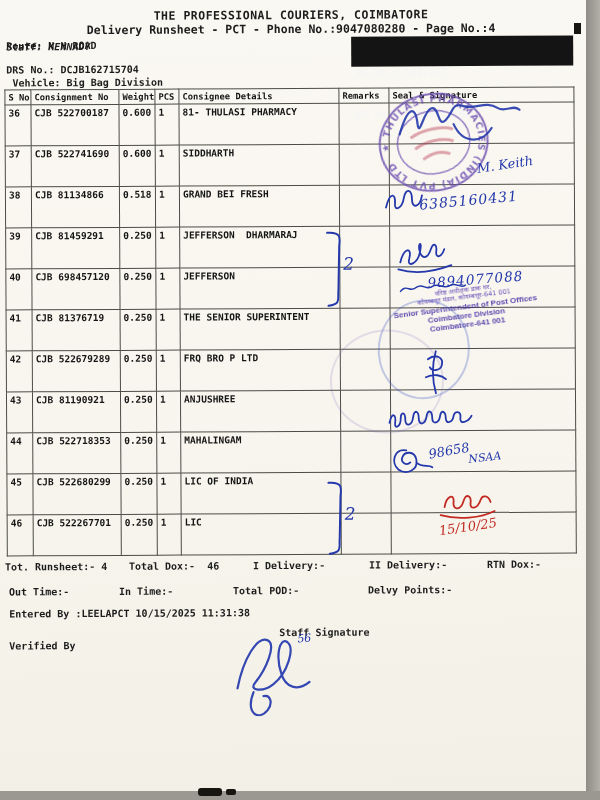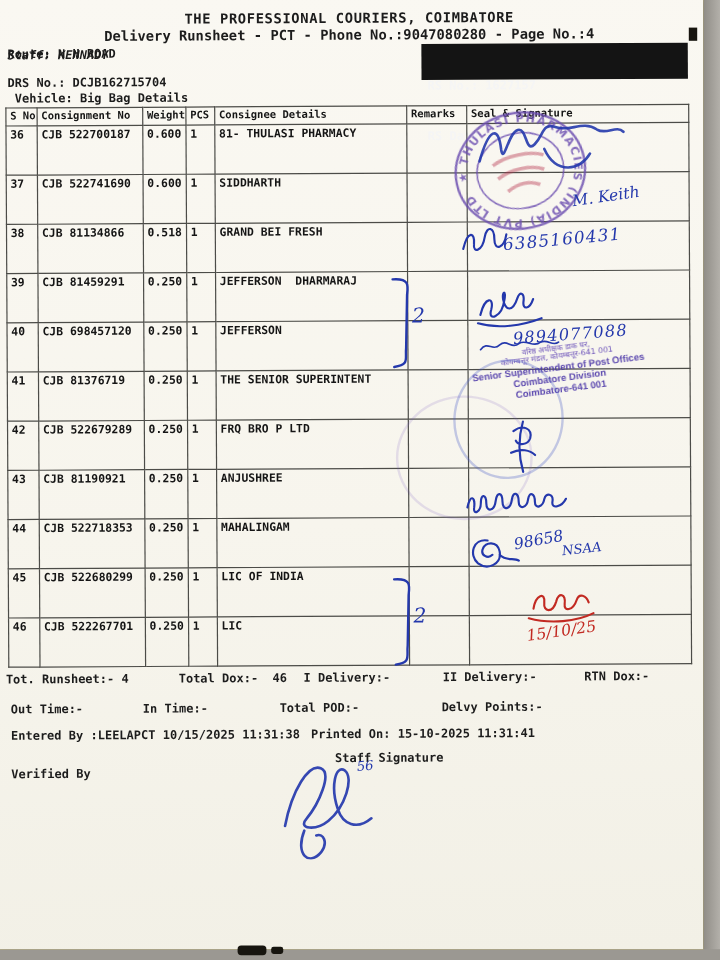--- a/index.html
+++ b/index.html
@@ -1,16 +1,16 @@
 <!DOCTYPE html>
 <html><head>
 <meta charset="utf-8">
 <style>
   html,body{margin:0;padding:0;}
-  .scan{position:relative;width:600px;height:800px;background:#fde047;overflow:hidden;
+  .scan{position:relative;width:600px;height:800px;background:#f9a8d4;overflow:hidden;
         font-family:"DejaVu Sans Mono",monospace;color:#1c1c1c;}
   .paper{position:absolute;left:0;top:0;width:586px;height:791px;
          background:linear-gradient(178deg,#faf8f2 0%,#f7f5ed 55%,#f2f0e6 100%);
          box-shadow:2px 0 4px rgba(0,0,0,.35);}
   .tilt{position:absolute;left:0;top:0;width:586px;height:791px;transform:rotate(-0.3deg);}
   .abs{position:absolute;}
   .title{left:0;top:8px;width:586px;text-align:center;font-size:11.5px;font-weight:bold;letter-spacing:.5px;}
   .subtitle{left:0;top:22px;width:586px;text-align:center;font-size:11.5px;font-weight:bold;}
   .meta{font-size:10px;font-weight:bold;white-space:pre;}
   .rsbox{left:353px;top:37px;width:222px;height:30px;background:#141414;color:#f5f5f5;
@@ -46,21 +46,21 @@
   <div class="paper"></div>
 
   <div class="tilt">
 
     <div class="abs title">THE PROFESSIONAL COURIERS, COIMBATORE</div>
     <div class="abs subtitle">Delivery Runsheet - PCT - Phone No.:9047080280 - Page No.:4</div>
 
     <div class="abs meta" style="left:8px;top:39px;"><span>Route: </span><span>N H ROAD</span></div>
     <div class="abs meta" style="left:8px;top:40px;font-style:italic;"><span>Staff: </span><span>KENNADY</span></div>
     <div class="abs meta" style="left:8px;top:63px;"><span>DRS No.: </span><span>DCJB162715704</span></div>
-    <div class="abs meta" style="left:8px;top:76px;"><span> Vehicle: </span><span>Big Bag Details</span></div>
+    <div class="abs meta" style="left:8px;top:76px;"><span> Vehicle: </span><span>Big Bag Division</span></div>
 
     <div class="abs rsbox">
       <div>RS No.: 1627157</div>
       <div>RS Date: 15-Oct-2025</div>
     </div>
 
     <table class="grid">
       <colgroup>
           <col style="width:26px">
           <col style="width:88px">
@@ -269,32 +269,31 @@
     <div class="hw" style="left:344px;top:504px;font-size:17px;">2</div>
 
     <div class="sig" style="left:436px;top:488px;width:64px;height:36px;">
       <svg width="64" height="36" viewBox="0 0 64 36">
         <path d="M8,20 C10,8 18,6 17,15 C16,23 24,24 27,14 C29,6 35,8 34,16 C33,23 41,22 44,13 C46,7 52,9 54,15 M4,28 C22,33 44,31 58,24" fill="none" stroke="#c22a22" stroke-width="1.8" stroke-linecap="round"></path>
       </svg>
     </div>
     <div class="hw hw-red" style="left:438px;top:520px;font-size:13px;transform:rotate(-8deg);">15/10/25</div>
 
     <span class="f" style="left:4px;top:560px;">Tot. Runsheet:- 4</span>
-    <span class="f" style="left:128px;top:560px;margin-left:20px;">Total Dox:-  46</span>
+    <span class="f" style="left:128px;top:560px;">Total Dox:-  46</span>
     <span class="f" style="left:252px;top:560px;">I Delivery:-</span>
     <span class="f" style="left:368px;top:560px;">II Delivery:-</span>
     <span class="f" style="left:486px;top:560px;">RTN Dox:-</span>
 
     <span class="f" style="left:8px;top:585px;">Out Time:-</span>
     <span class="f" style="left:118px;top:585px;">In Time:-</span>
     <span class="f" style="left:232px;top:585px;">Total POD:-</span>
     <span class="f" style="left:352px;top:585px;margin-left:15px;">Delvy Points:-</span>
 
     <span class="f" style="left:8px;top:607px;">Entered By :LEELAPCT 10/15/2025 11:31:38</span>
-    <span class="f" style="left:258px;top:607px;">Printed On: 15-10-2025 11:31:41</span>
 
     <span class="f" style="left:278px;top:627px;">Staff Signature</span>
     <span class="f" style="left:8px;top:639px;">Verified By</span>
 
     <div class="sig" style="left:222px;top:630px;width:112px;height:86px;">
       <svg width="112" height="86" viewBox="0 0 112 86">
         <path d="M14,58 C20,28 34,6 44,10 C54,14 42,40 32,52 C24,61 40,62 50,54 C64,43 72,18 64,12 C56,7 52,26 58,44 C62,57 74,62 86,52 M30,62 C22,82 34,92 44,80 C50,72 46,64 40,66" fill="none" stroke="#2438ac" stroke-width="2.2" stroke-linecap="round" opacity=".92"></path>
       </svg>
     </div>
     <div class="hw" style="left:296px;top:632px;font-size:11px;transform:rotate(-5deg);">56</div>

